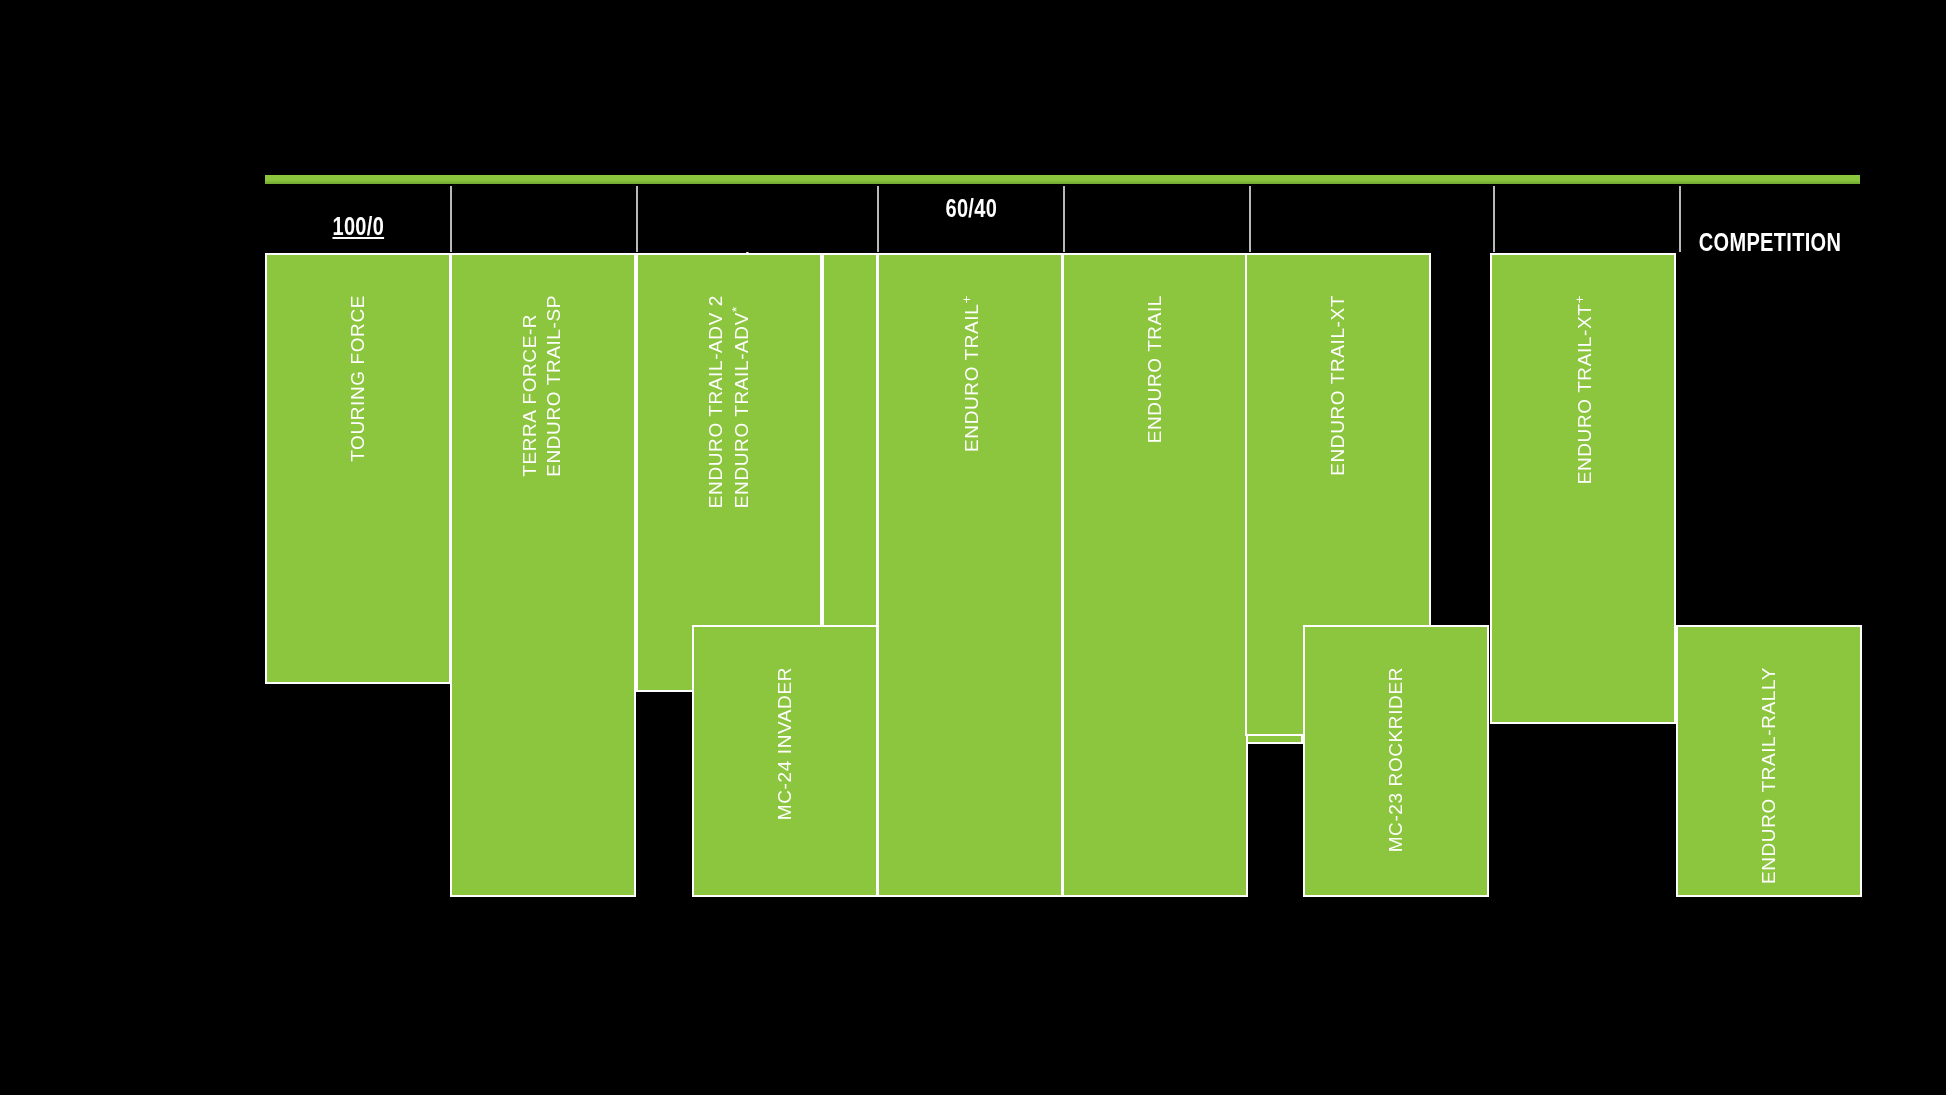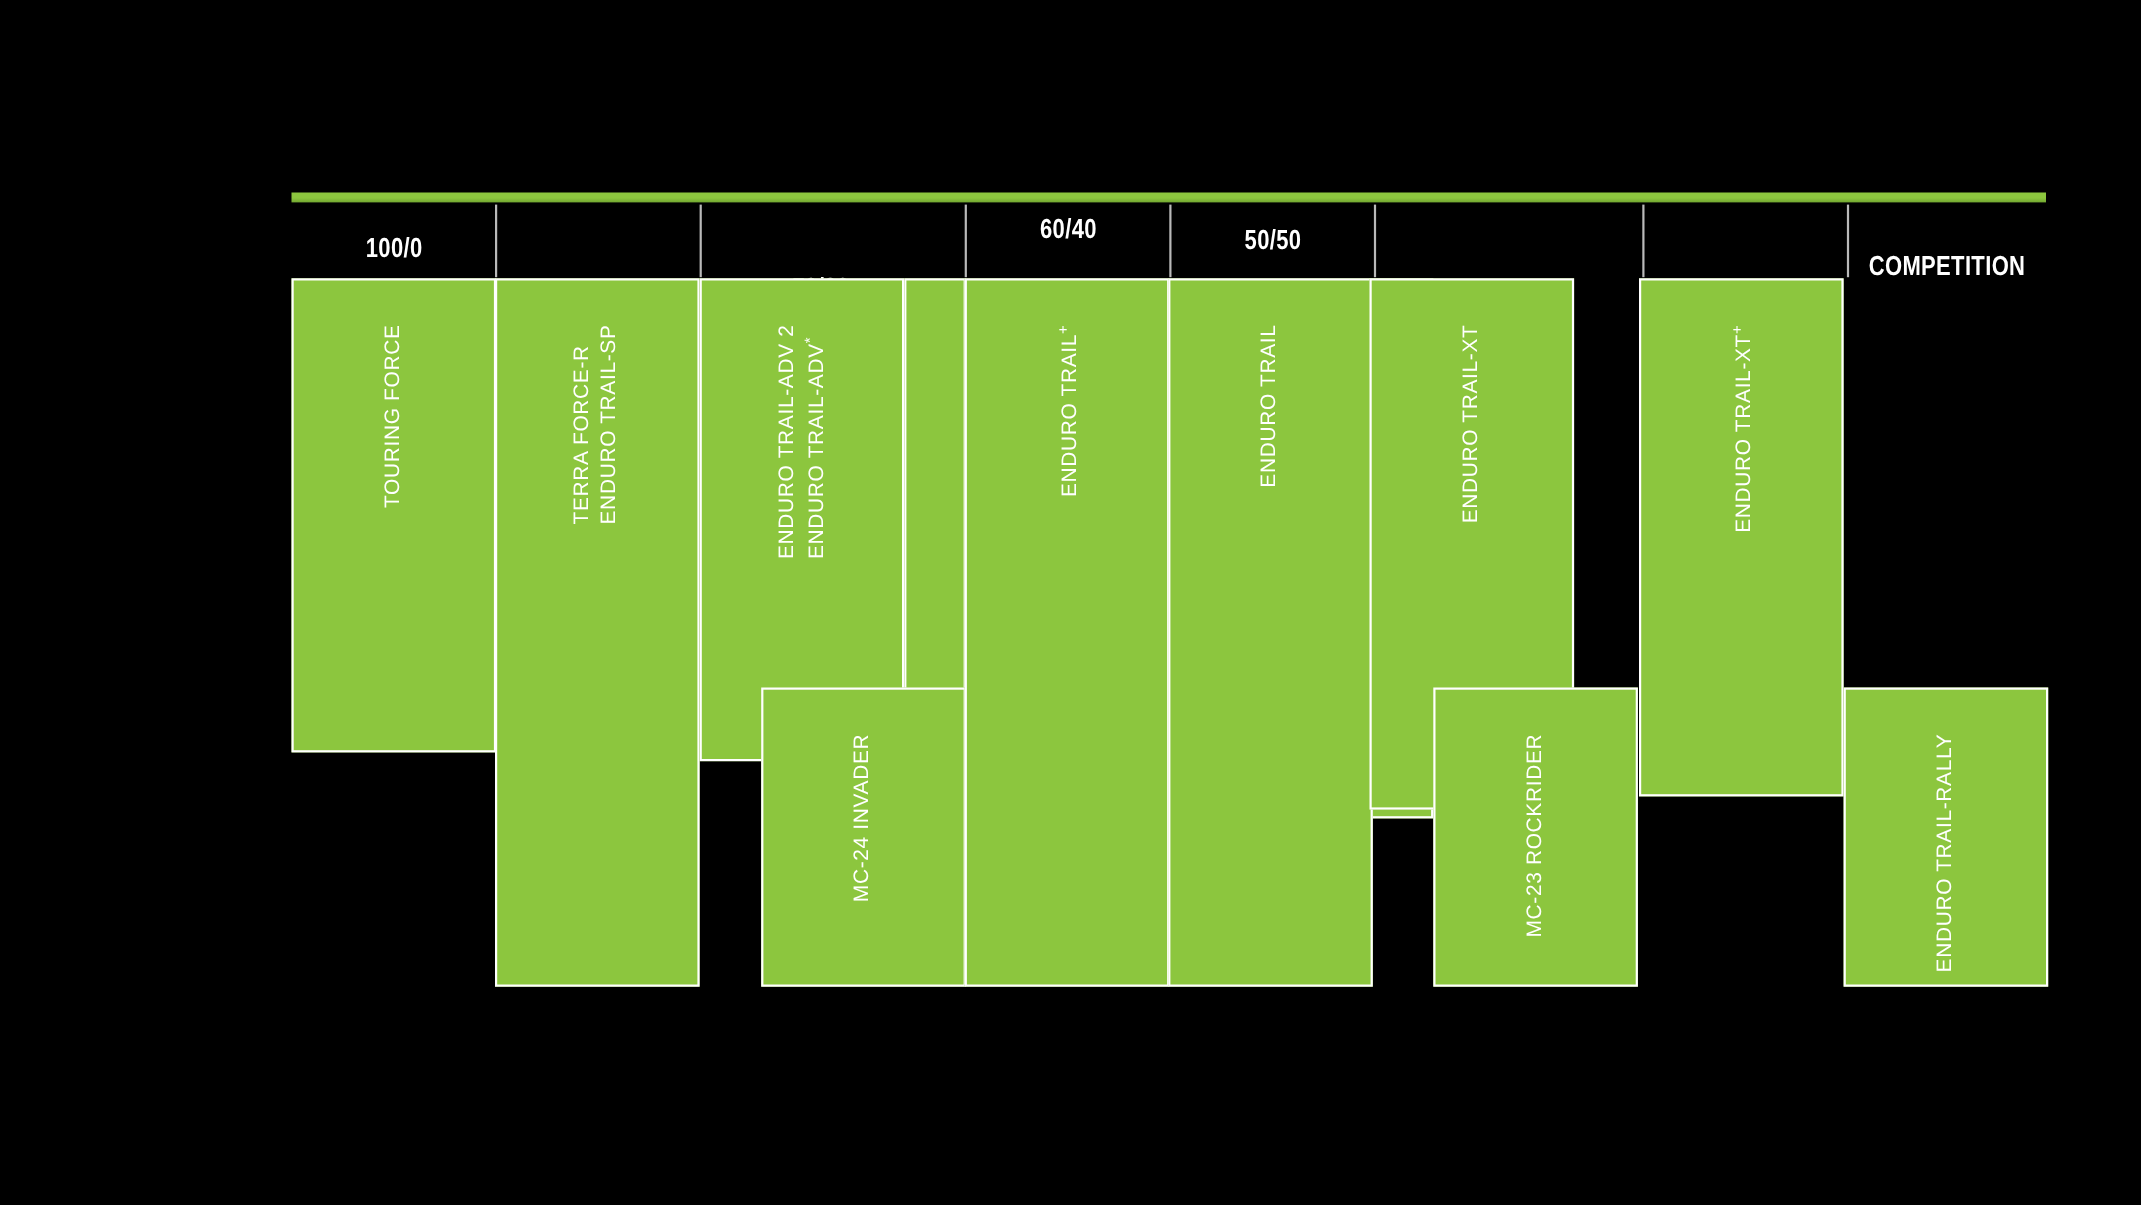--- a/index.html
+++ b/index.html
@@ -62,40 +62,37 @@
 </style>
 </head>
 <body>
 
 <div id="canvas">
 
   <div class="accent-bar" style="left:265px;top:175px;width:1595px;height:9px;"></div>
 
   <div class="header-band" style="left:265px;top:184px;width:1595px;height:68px;">
 
-    <div class="hdr-cell" style="left:0px;top:0px;width:186px;height:84px;">
+    <div class="hdr-cell" style="left:0px;top:0px;width:186px;height:84px;text-decoration:underline;">
       <span>100/0</span>
     </div>
     <div class="hdr-div" style="left:185px;top:2px;height:66px;"></div>
 
     <div class="hdr-div" style="left:371px;top:2px;height:66px;"></div>
 
     <div class="hdr-cell" style="left:372px;top:0px;width:218px;height:68px;margin-top:44px;">
       <span>70/30</span>
     </div>
     <div class="hdr-div" style="left:612px;top:2px;height:66px;"></div>
 
     <div class="hdr-cell" style="left:613px;top:0px;width:186px;height:48px;">
       <span>60/40</span>
     </div>
     <div class="hdr-div" style="left:798px;top:2px;height:66px;"></div>
 
-    <div class="hdr-cell" style="left:799px;top:0px;width:186px;height:68px;">
-      <span>50/50</span>
-    </div>
     <div class="hdr-div" style="left:984px;top:2px;height:66px;"></div>
 
     <div class="hdr-div" style="left:1228px;top:2px;height:66px;"></div>
 
     <div class="hdr-div" style="left:1414px;top:2px;height:66px;"></div>
 
     <div class="hdr-cell" style="left:1415px;top:0px;width:180px;height:68px;margin-top:24px;">
       <span>COMPETITION</span>
     </div>
   </div>

